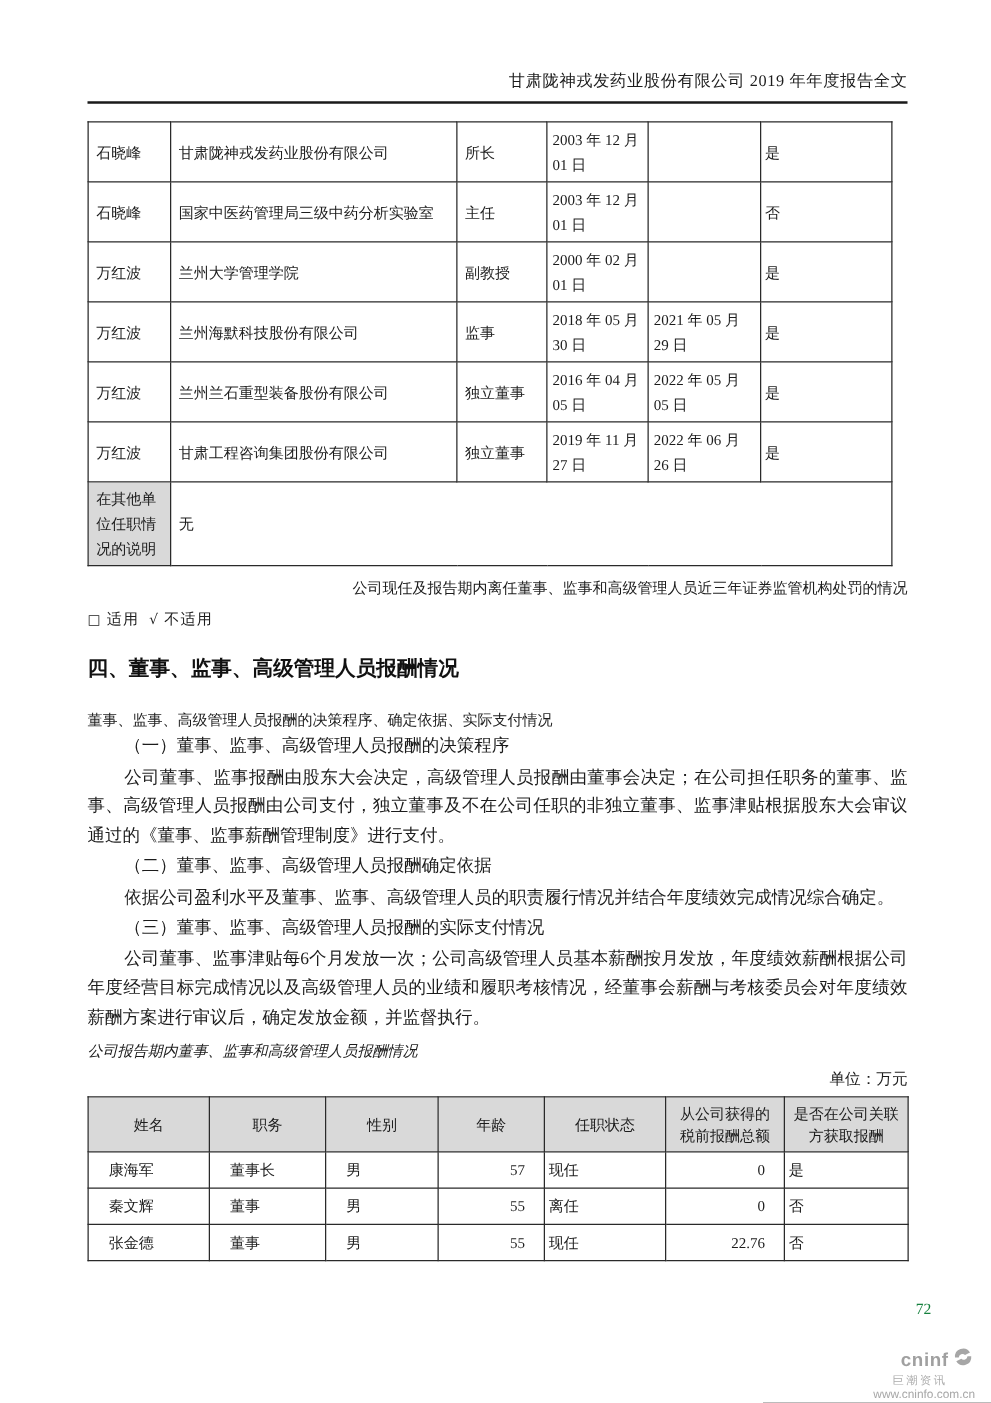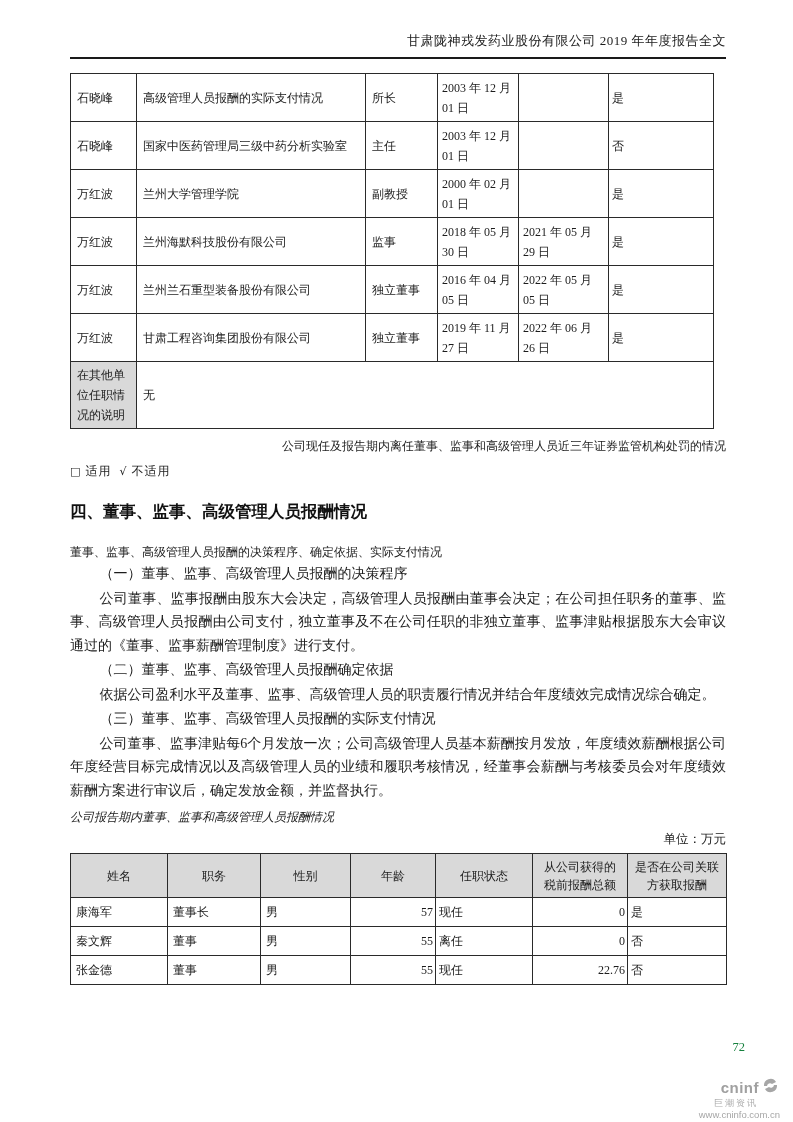--- a/index.html
+++ b/index.html
@@ -9,21 +9,21 @@
     width:793px; height:1122px;
     margin:0 auto;
     background:#ffffff;
     font-family:"Liberation Serif","DejaVu Serif",serif;
     color:#1c1c1c;
     overflow:hidden;
   }
   .content { position:absolute; left:70px; top:0; width:656px; }
 
   
-  .doc-header { padding-top:32px; }
+  .doc-header { padding-top:56px; }
   .doc-header-title {
     text-align:right;
     font-size:13px;
     letter-spacing:0.5px;
     line-height:18px;
     color:#1c1c1c;
   }
   .doc-header-rule { margin-top:7px; border-bottom:2px solid #1a1a1a; }
 
   
@@ -53,22 +53,22 @@
   .body-para { font-size:14px; line-height:23.5px; text-align:justify; text-indent:2.1em; margin-top:1px; }
   .table-caption { font-size:12px; line-height:17px; margin-top:7px;font-style:italic; }
   .unit-note { font-size:12.5px; line-height:17px; margin-top:5px; text-align:right; }
 
   
   .comp-table { margin-top:5px; width:656px; }
   .comp-table th {
     background:#d9d9d9; font-weight:normal; font-size:12px;
     height:44px; padding:2px 6px; line-height:18px; text-align:center;
   }
-  .comp-table td { height:29px; padding:2px 5px; line-height:16px; }
-  .comp-table td.num { text-align:right; padding:2px 2px 2px 4px;margin-top:40px; }
+  .comp-table td { height:29px; padding:2px 16px; line-height:16px; }
+  .comp-table td.num { text-align:right; padding:2px 15px 2px 4px;margin-top:40px; }
   .comp-table td.tight { padding:2px 2px 2px 3px; }
 
   
   .page-number { position:absolute; right:48px; top:1040px; font-size:12.5px; color:#15803d; }
   .cninfo-logo { position:absolute; right:13px; top:1077px; text-align:right; color:#a6a6a6; }
   .logo-row { display:flex; align-items:center; justify-content:flex-end; gap:2px; }
   .logo-word {
     font-family:"Liberation Sans","DejaVu Sans",sans-serif;
     font-weight:bold; font-size:15px; letter-spacing:0.5px; color:#a0a0a0; line-height:15px;
   }
@@ -91,21 +91,21 @@
         <col style="width:66px">
           <col style="width:229px">
           <col style="width:72px">
         <col style="width:81px">
           <col style="width:90px">
           <col style="width:105px">
       </colgroup>
       <tbody class="data-rows" data-rows="positions_table.rows">
           <tr>
             <td>石晓峰</td>
-            <td>高级管理人员报酬的实际支付情况</td>
+            <td>甘肃陇神戎发药业股份有限公司</td>
             <td>所长</td>
             <td class="date">2003 年 12 月 01 日</td>
             <td class="date"></td>
             <td class="tight">是</td>
           </tr>
           <tr>
             <td>石晓峰</td>
             <td>国家中医药管理局三级中药分析实验室</td>
             <td>主任</td>
             <td class="date">2003 年 12 月 01 日</td>

